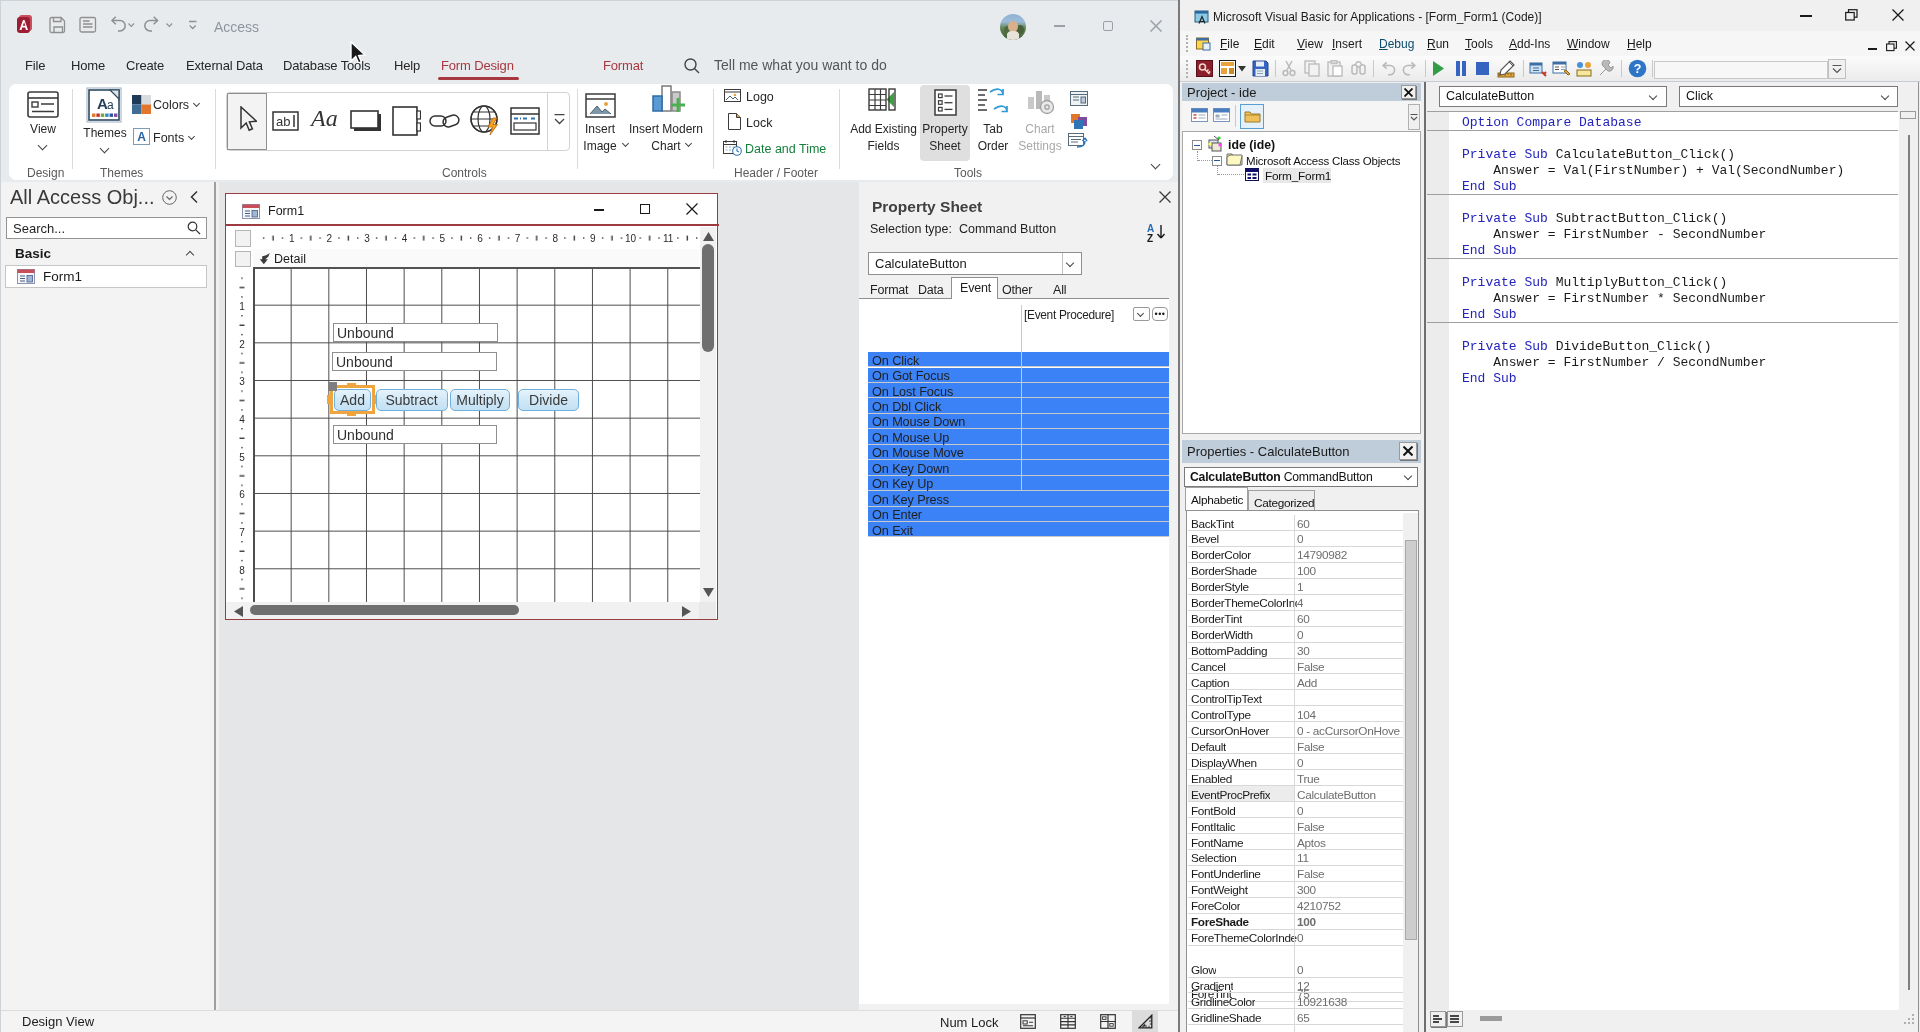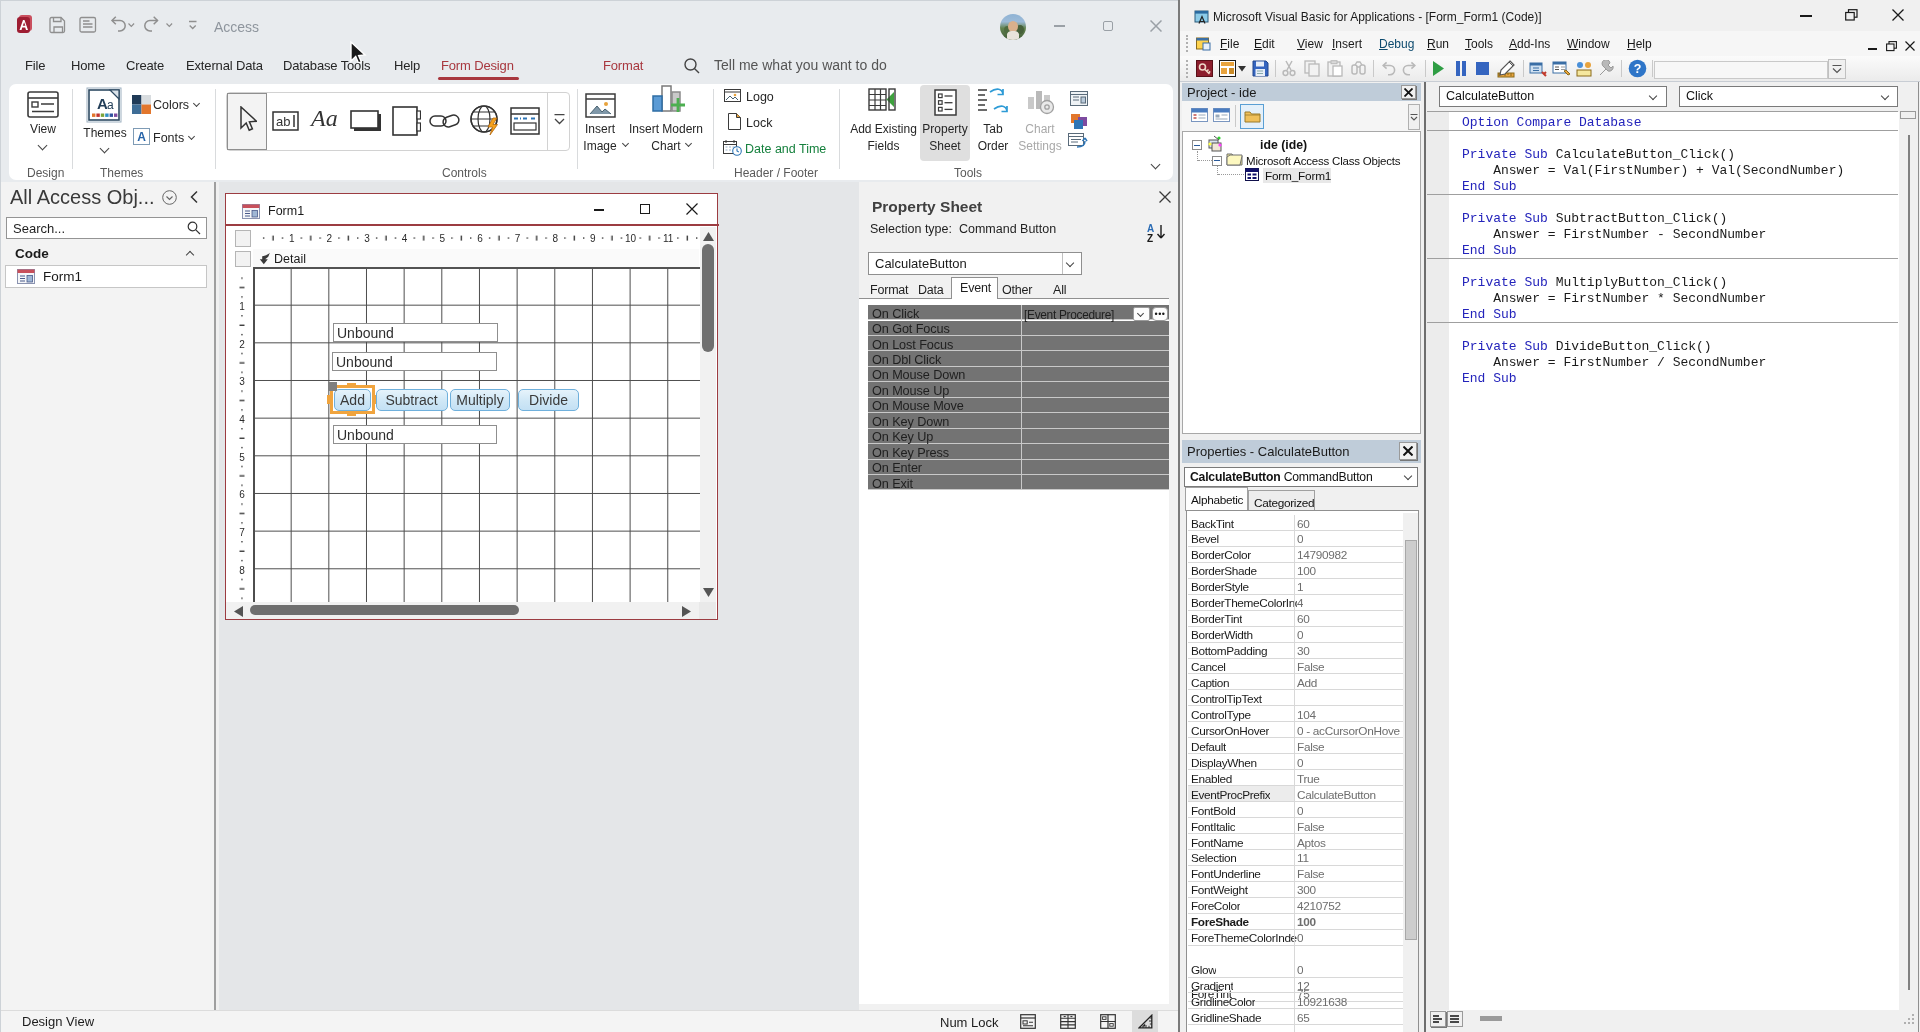--- a/index.html
+++ b/index.html
@@ -5,21 +5,21 @@
 *{margin:0;padding:0;box-sizing:border-box;}
 html,body{width:1920px;height:1032px;overflow:hidden;background:#e8ebee;font-family:"Liberation Sans",sans-serif;-webkit-font-smoothing:antialiased;}
 .abs{position:absolute;}
 .acc-tab{font-size:13px;color:#262626;letter-spacing:-0.15px;}
 .red{color:#a8383f;}
 .glabel{font-size:12px;color:#5a5a5a;}
 .blabel{font-size:12px;color:#262626;text-align:center;line-height:16.5px;}
 .chev{display:inline-block;width:7px;height:7px;border-right:1.4px solid #444;border-bottom:1.4px solid #444;transform:rotate(45deg);}
 .chevup{display:inline-block;width:7px;height:7px;border-right:1.4px solid #444;border-bottom:1.4px solid #444;transform:rotate(-135deg);}
 .vdiv{position:absolute;top:88px;height:80px;width:1px;background:#d9dbdd;}
-.ps-row{position:absolute;left:867px;width:301px;height:15.45px;background:#737373;border-bottom:1px solid #c9c9c9;}
+.ps-row{position:absolute;left:867px;width:301px;height:15.45px;background:#3b82f6;border-bottom:1px solid #c9c9c9;margin-top:47px;}
 .ps-row .n{position:absolute;left:4px;top:1.5px;font-size:12.7px;letter-spacing:-0.1px;color:#1f1f1f;white-space:nowrap;}
 .pg-row{position:absolute;left:8px;width:215px;height:15.95px;border-bottom:1px solid #d8d8d8;}
 .pg-row .n{position:absolute;left:3px;top:1.5px;font-size:11.8px;letter-spacing:-0.35px;color:#1a1a1a;white-space:nowrap;overflow:hidden;max-width:106px;}
 .pg-row .v{position:absolute;left:109px;top:1.5px;font-size:11.8px;letter-spacing:-0.3px;color:#6e6e6e;white-space:nowrap;overflow:hidden;max-width:103px;}
 .code{font-family:"Liberation Mono",monospace;font-size:13px;line-height:16px;white-space:pre;color:#1a1a1a;}
 .kw{color:#2323bb;}
 .mono-sep{position:absolute;left:1425px;width:471px;height:1px;background:#9f9f9f;}
 </style>
 </head>
 <body>
@@ -275,21 +275,21 @@
       </svg>
     <svg class="abs" style="left:188px;top:189px;" width="11" height="14" viewBox="0 0 11 14">
         <path d="M8 1.5 L2.5 7 L8 12.5" stroke="#333" stroke-width="1.5" fill="none"></path>
       </svg>
     <div class="abs" style="left:5px;top:216px;width:201px;height:22px;background:#fff;border:1px solid #949494;"></div>
     <div class="abs" style="left:12px;top:220px;font-size:13px;color:#1f1f1f;">Search...</div>
     <svg class="abs" style="left:186px;top:220px;" width="14" height="14" viewBox="0 0 14 14">
         <circle cx="5.5" cy="5.5" r="4.3" stroke="#333" stroke-width="1.2" fill="none"></circle>
         <path d="M8.8 8.8 L13 13" stroke="#333" stroke-width="1.2"></path>
       </svg>
-    <div class="abs" style="left:14px;top:245px;font-size:13.5px;font-weight:bold;color:#1a1a1a;">Code</div>
+    <div class="abs" style="left:14px;top:245px;font-size:13.5px;font-weight:bold;color:#1a1a1a;">Basic</div>
     <span class="chevup abs" style="left:186px;top:251px;width:6px;height:6px;"></span>
     <div class="abs" style="left:4px;top:264px;width:202px;height:23px;background:#fff;border:1px solid #c6c6c6;"></div>
     <svg class="abs" style="left:16px;top:268px;" width="18" height="15" viewBox="0 0 18 15">
       <rect x="0.5" y="0.5" width="17" height="14" fill="#f5f6f8" stroke="#8a93b0"></rect>
       <rect x="0.5" y="0.5" width="17" height="3.5" fill="#c84f5a"></rect>
       <path d="M3 7 h5 M3 9.5 h5 M3 12 h5" stroke="#4a5a8a" stroke-width="1.2"></path>
       <rect x="10" y="6.5" width="5.5" height="6.5" fill="#9fb6d4" stroke="#4a5a8a" stroke-width="0.8"></rect>
     </svg>
     <div class="abs" style="left:42px;top:268px;font-size:13.5px;color:#1a1a1a;">Form1</div>
   </div>
@@ -689,21 +689,21 @@
     <div class="abs" style="left:12px;top:140px;width:10px;height:10px;background:#fff;border:1px solid #8a8a8a;"></div>
     <div class="abs" style="left:14px;top:144.5px;width:6px;height:1.4px;background:#2a5a9a;"></div>
     <svg class="abs" style="left:27px;top:135px;" width="16" height="17" viewBox="0 0 16 17">
       <rect x="2" y="5" width="9" height="8" fill="#d8e4f0" stroke="#555"></rect>
       <rect x="5" y="8" width="9" height="8" fill="#f0e8d8" stroke="#555"></rect>
       <circle cx="12" cy="3" r="1.6" fill="#30d030"></circle>
       <circle cx="3" cy="9" r="1.6" fill="#ffff40"></circle>
       <circle cx="13" cy="10" r="1.6" fill="#ff40ff"></circle>
       <path d="M7 1 l5 4" stroke="#555"></path>
     </svg>
-    <div class="abs" style="left:48px;top:137.5px;font-size:12.3px;font-weight:bold;color:#111;margin-left:32px;">ide (ide)</div>
+    <div class="abs" style="left:48px;top:137.5px;font-size:12.3px;font-weight:bold;color:#111;">ide (ide)</div>
     <div class="abs" style="left:32px;top:155.5px;width:10px;height:10px;background:#fff;border:1px solid #8a8a8a;"></div>
     <div class="abs" style="left:34px;top:160px;width:6px;height:1.4px;background:#2a5a9a;"></div>
     <svg class="abs" style="left:46px;top:152px;" width="17" height="14" viewBox="0 0 17 14">
       <path d="M1 2 h5 l1.5 2 h8.5 v9 h-15 z" fill="#f5ef9a" stroke="#707070"></path>
       <path d="M1 5 l3 -2 h12 v1 l-2 9 h-13 z" fill="#fdf8c0" stroke="#707070"></path>
     </svg>
     <div class="abs" style="left:66px;top:154.5px;font-size:11.5px;letter-spacing:-0.2px;color:#111;">Microsoft Access Class Objects</div>
     <div class="abs" style="left:83px;top:167.5px;width:68px;height:15px;background:#e8e8e8;"></div>
     <svg class="abs" style="left:65px;top:168px;" width="14" height="13" viewBox="0 0 14 13">
       <rect x="0.5" y="0.5" width="13" height="12" fill="#fff" stroke="#10104a" stroke-width="1"></rect>

